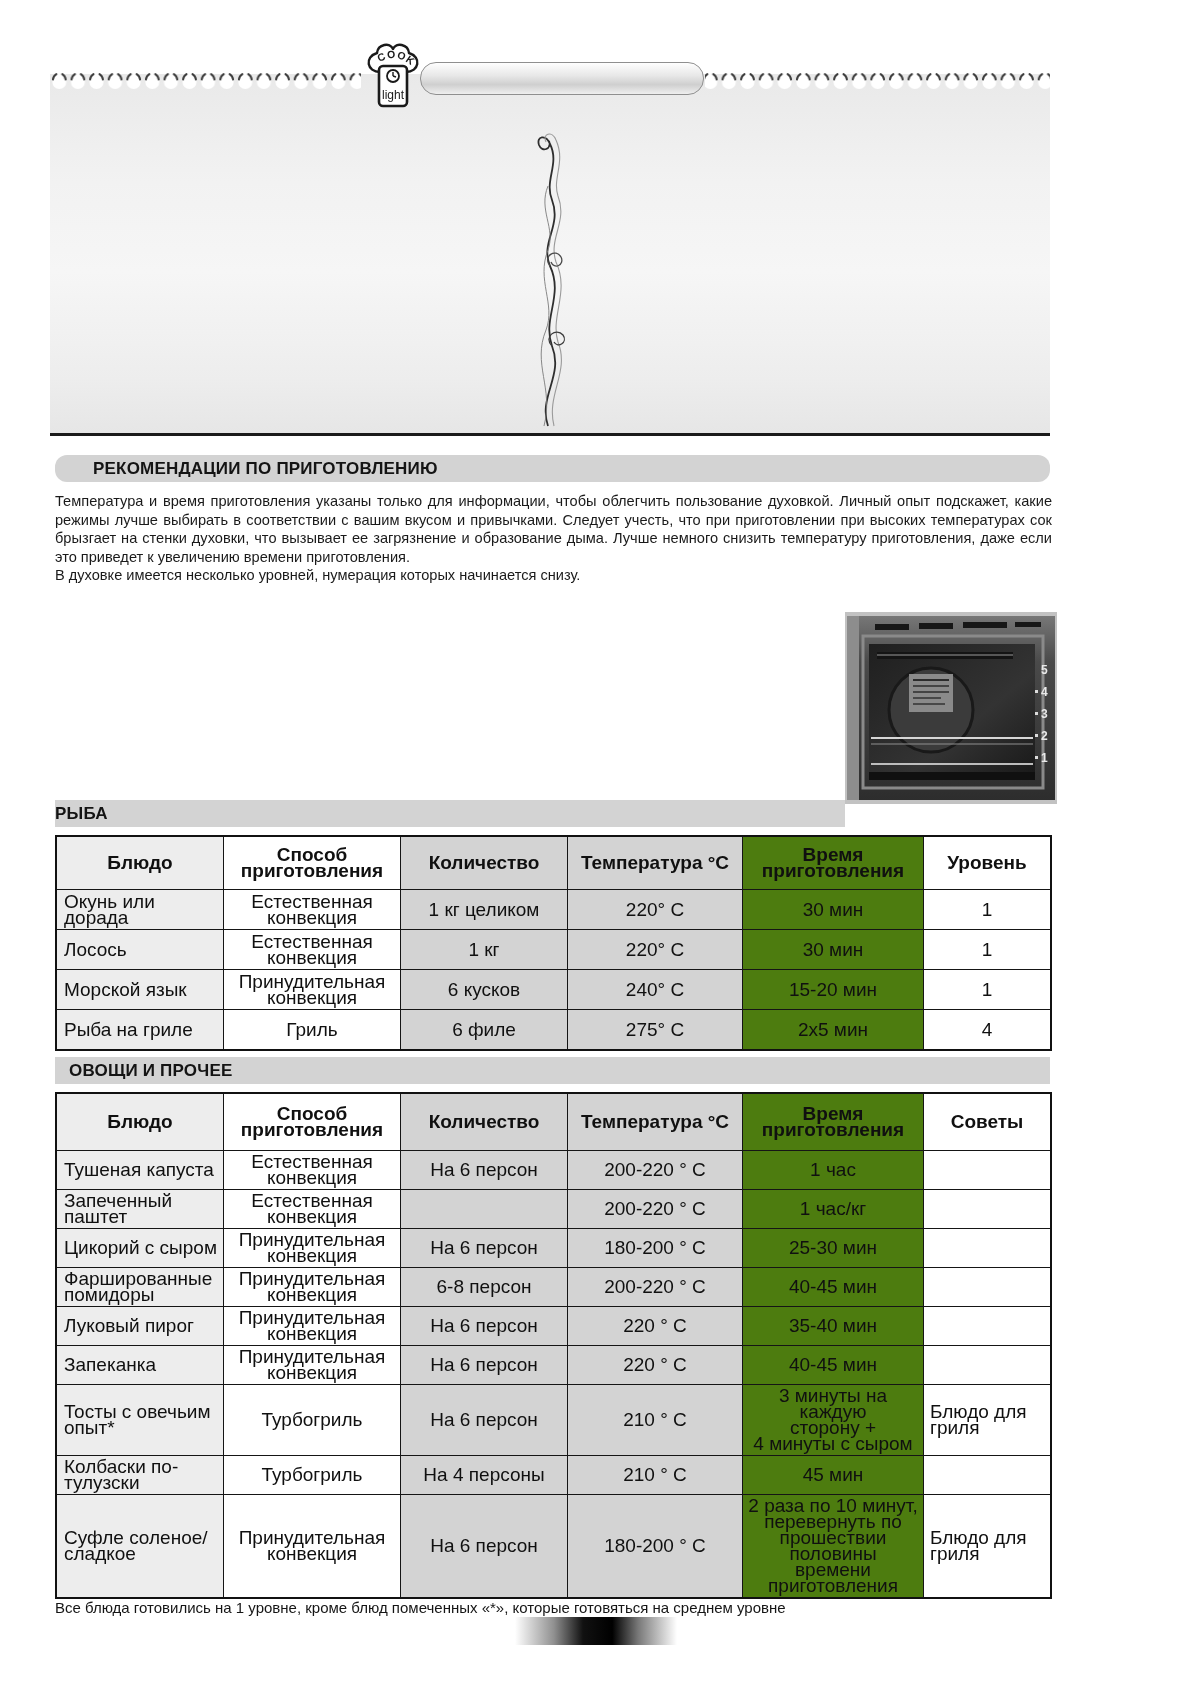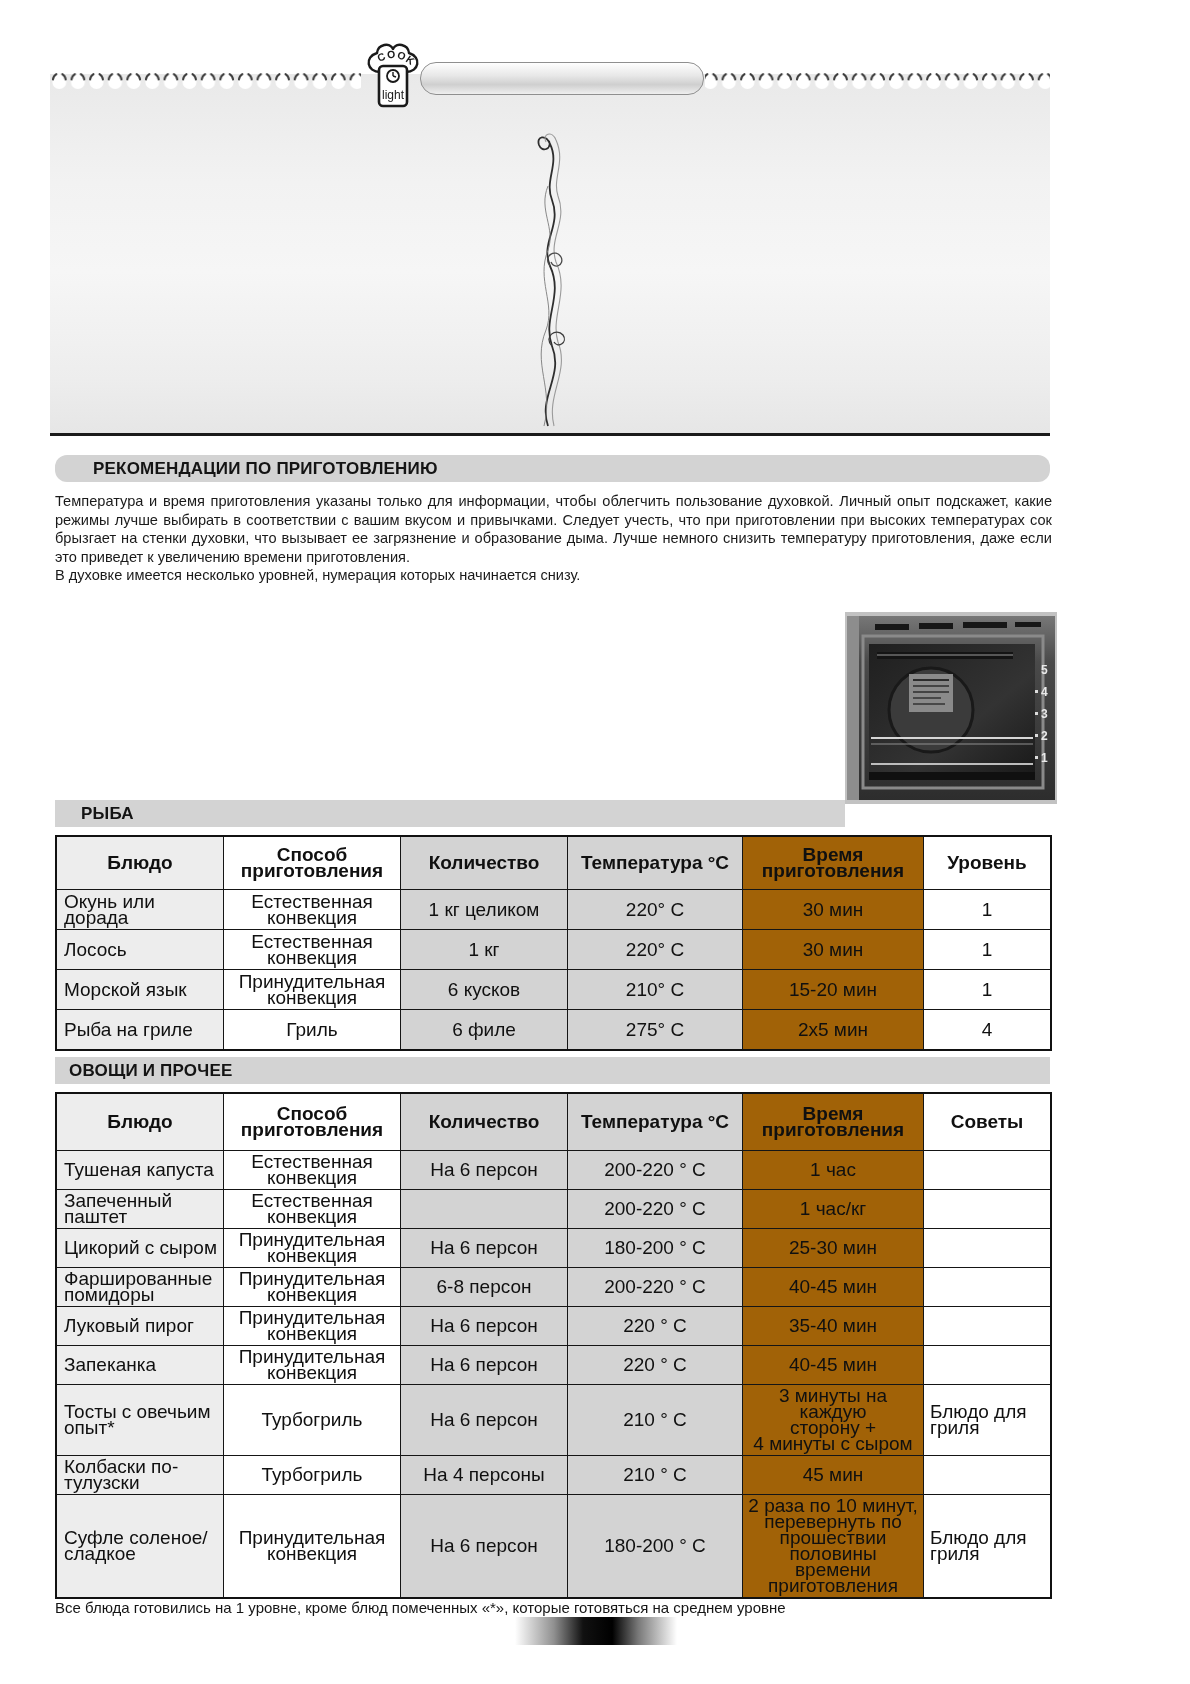--- a/index.html
+++ b/index.html
@@ -22,21 +22,21 @@
   .logo{position:absolute;left:358px;top:40px;width:70px;height:76px;}
   .swirl{position:absolute;left:518px;top:104px;width:64px;height:326px;}
   
   .secbar{
     position:absolute;background:#d3d3d3;height:27px;line-height:27px;
     font-weight:bold;font-size:17px;color:#141414;letter-spacing:.2px;
   }
   #bar-reco{left:55px;top:455px;width:995px;padding-left:0;border-radius:12px;}
   #bar-reco span{padding-left:38px;}
   #bar-fish{left:55px;top:800px;width:790px;}
-  #bar-fish span{padding-left:26px;}
+  #bar-fish span{padding-left:0;}
   #bar-veg{left:55px;top:1057px;width:995px;}
   #bar-veg span{padding-left:14px;}
   .secbar span{display:inline-block;}
   
   .intro{
     position:absolute;left:55px;top:492px;width:997px;
     font-size:14.6px;line-height:18.6px;color:#1a1a1a;
   }
   .intro p{margin:0;text-align:justify;}
   .intro p.note{text-align:left;}
@@ -55,21 +55,21 @@
     padding:3px 4px;white-space:pre-line;
   }
   .ctable th{font-weight:bold;height:46px;}
   #veg-table th{height:50px;}
   .ctable td{height:32px;}
   #fish-table td{height:33px;}
   .ctable :is(th,td):nth-child(1){background:#ededed;width:158px;}
   .ctable :is(th,td):nth-child(2){background:#ffffff;width:168px;}
   .ctable :is(th,td):nth-child(3){background:#d3d3d3;width:158px;}
   .ctable :is(th,td):nth-child(4){background:#d3d3d3;width:166px;}
-  .ctable :is(th,td):nth-child(5){background:#a16207;width:172px;}
+  .ctable :is(th,td):nth-child(5){background:#4d7c0f;width:172px;}
   .ctable :is(th,td):nth-child(6){background:#ffffff;}
   .ctable tbody td:first-child{text-align:left;padding-left:7px;}
   #veg-table tbody td:last-child{text-align:left;padding-left:6px;}
   
   .footnote{
     position:absolute;left:55px;top:1599px;width:1000px;
     font-size:15px;color:#151515;
   }
   .footer-bar{
     position:absolute;left:515px;top:1617px;width:162px;height:28px;
@@ -210,21 +210,21 @@
           <td>1 кг</td>
           <td>220° C</td>
           <td>30 мин</td>
           <td>1</td>
         </tr>
         <tr>
           <td>Морской язык</td>
           <td>Принудительная
 конвекция</td>
           <td>6 кусков</td>
-          <td>210° C</td>
+          <td>240° C</td>
           <td>15-20 мин</td>
           <td>1</td>
         </tr>
         <tr>
           <td>Рыба на гриле</td>
           <td>Гриль</td>
           <td>6 филе</td>
           <td>275° C</td>
           <td>2x5 мин</td>
           <td>4</td>

